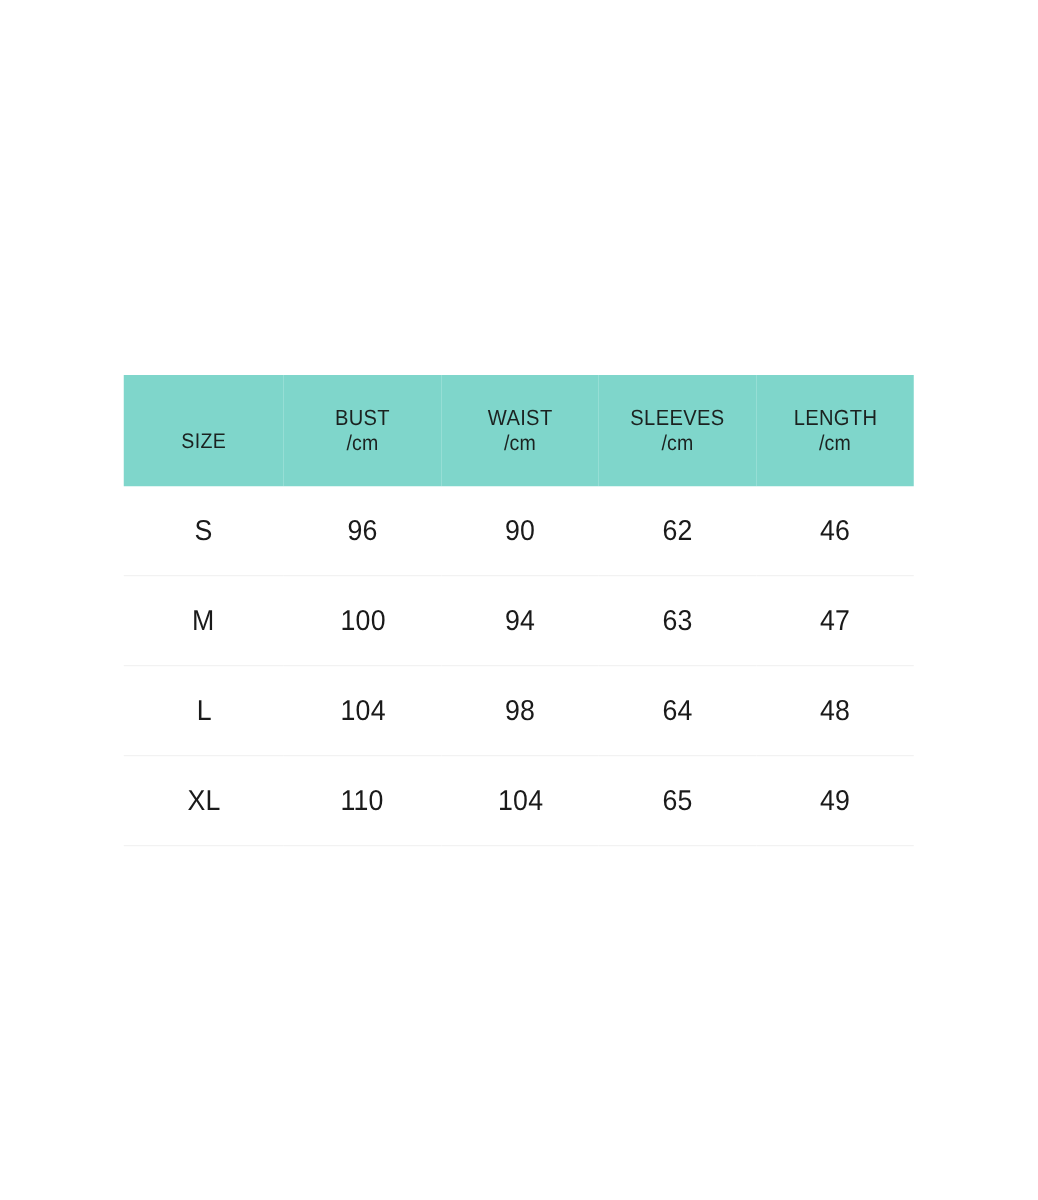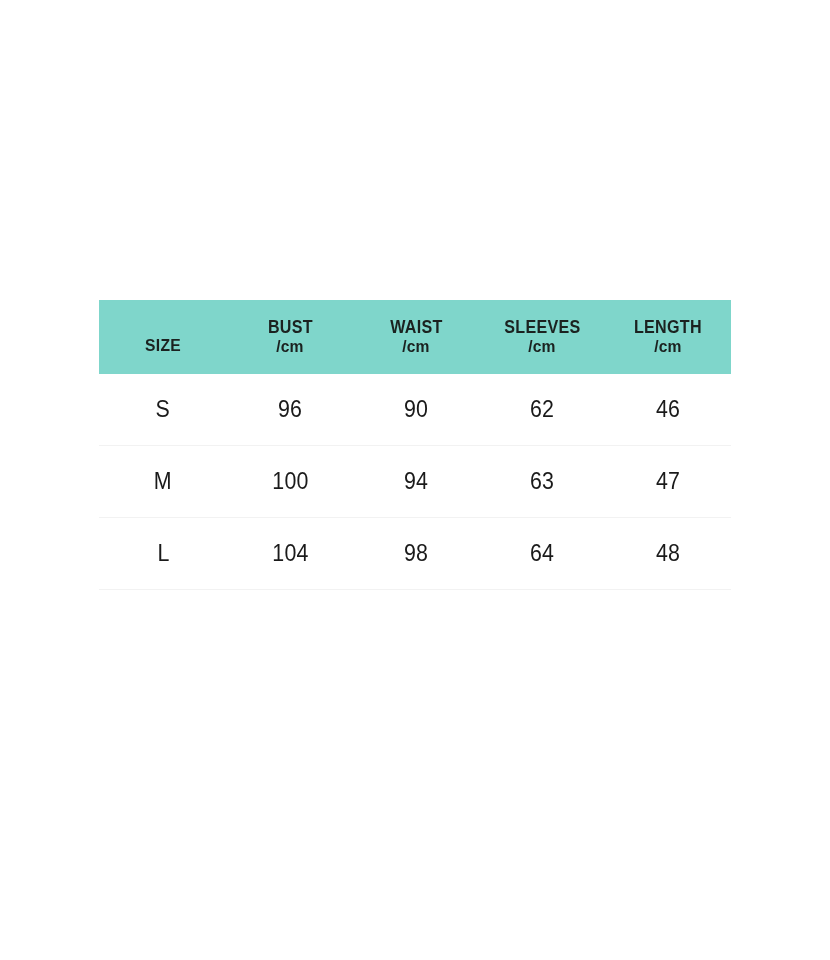--- a/index.html
+++ b/index.html
@@ -25,25 +25,25 @@
     width: 632px;
     border-collapse: collapse;
     table-layout: fixed;
   }
 
   
   thead tr {
     background: #7FD6CB;
   }
   thead th {
-    height: 74px;
+    height: 89px;
     padding: 0;
     text-align: center;
     vertical-align: middle;
-    font-weight: bold;
+    font-weight: normal;
     color: #1b2220;
     font-family: "Liberation Sans", sans-serif;
   }
   .hdr-stack {
     display: flex;
     flex-direction: column;
     align-items: center;
     justify-content: center;
     line-height: 1.18;
   }
@@ -150,15 +150,22 @@
         <td><span>63</span></td>
         <td><span>47</span></td>
       </tr>
       <tr>
         <td><span>L</span></td>
         <td><span>104</span></td>
         <td><span>98</span></td>
         <td><span>64</span></td>
         <td><span>48</span></td>
       </tr>
+      <tr>
+        <td><span>XL</span></td>
+        <td><span>110</span></td>
+        <td><span>104</span></td>
+        <td><span>65</span></td>
+        <td><span>49</span></td>
+      </tr>
     </tbody>
   </table>
 </div>
 
 </body></html>

